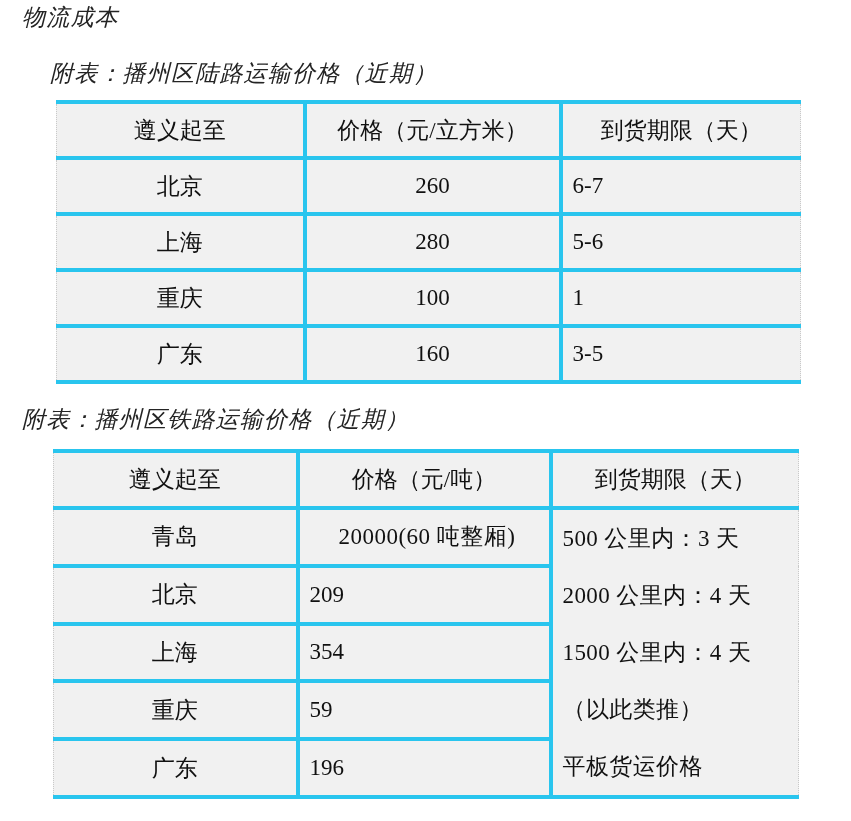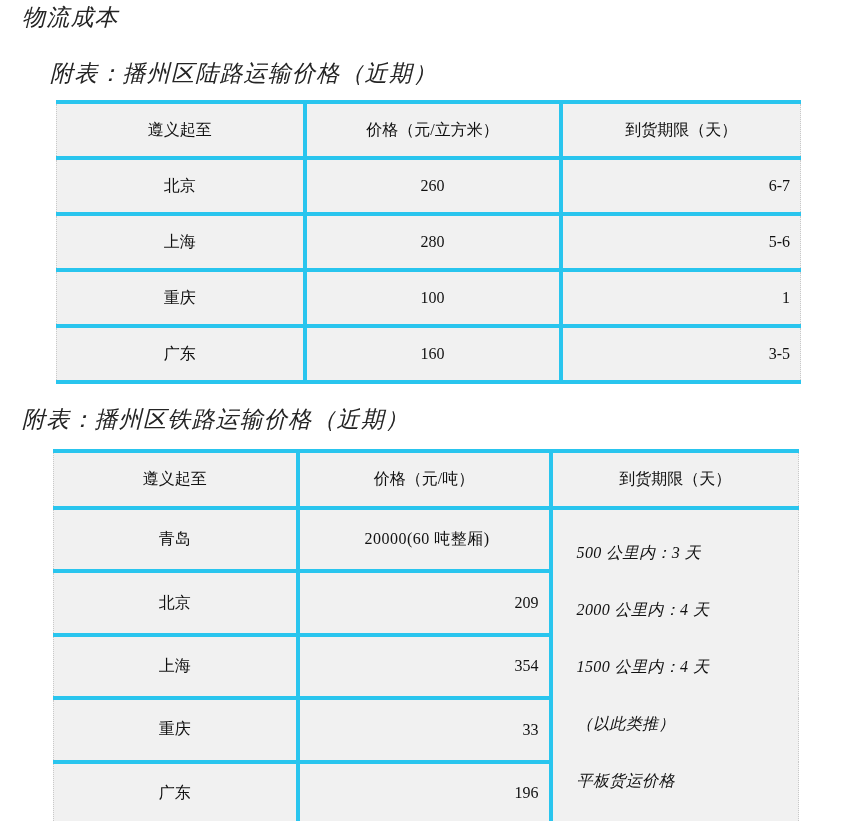--- a/index.html
+++ b/index.html
@@ -43,21 +43,21 @@
     left: 22px;
     top: 408px;
   }
 
   
   .price-table {
     position: absolute;
     border-collapse: collapse;
     table-layout: fixed;
     background: #f1f1f1;
-    font-size: 16px;
+    font-size: 23px;
     color: #111111;
   }
   .price-table td,
   .price-table th {
     background: #f1f1f1;
     border-top: 4px solid #29c5ee;
     border-bottom: 4px solid #29c5ee;
     border-left: 4px solid #29c5ee;
     border-right: 4px solid #29c5ee;
     font-weight: 400;
@@ -69,21 +69,21 @@
   .price-table td.edge-left,
   .price-table th.edge-left {
     border-left: 1px dotted #c9c9c9;
   }
   .price-table td.edge-right,
   .price-table th.edge-right {
     border-right: 1px dotted #c9c9c9;
   }
 
   .c-center { text-align: center; }
-  .c-left   { text-align: right; }
+  .c-left   { text-align: left; }
 
   
   #table-road {
     left: 56px;
     top: 100px;
     width: 744px;
   }
   #table-road col.col-origin { width: 248px; }
   #table-road col.col-price  { width: 256px; }
   #table-road col.col-eta    { width: 240px; }
@@ -111,24 +111,23 @@
 
   
   #table-rail td.eta-note {
     vertical-align: top;
     text-align: left;
     padding: 0 0 0 10px;
     border-top: 4px solid #29c5ee;
     border-bottom: 4px solid #29c5ee;
   }
   .eta-note-list {
-    margin: 14px;
+    margin: 0;
     padding: 0;
     list-style: none;
-    font-style: italic;
   }
   .eta-note-list li {
     height: 57px;
     line-height: 57px;
     white-space: nowrap;
     letter-spacing: 0.4px;
   }
 </style>
 </head>
 <body>
@@ -206,20 +205,20 @@
     <tr>
       <td class="c-center edge-left">北京</td>
       <td class="c-left">209</td>
     </tr>
     <tr>
       <td class="c-center edge-left">上海</td>
       <td class="c-left">354</td>
     </tr>
     <tr>
       <td class="c-center edge-left">重庆</td>
-      <td class="c-left">33</td>
+      <td class="c-left">59</td>
     </tr>
     <tr>
       <td class="c-center edge-left">广东</td>
       <td class="c-left">196</td>
     </tr>
   </tbody>
 </table>
 
 </body></html>

